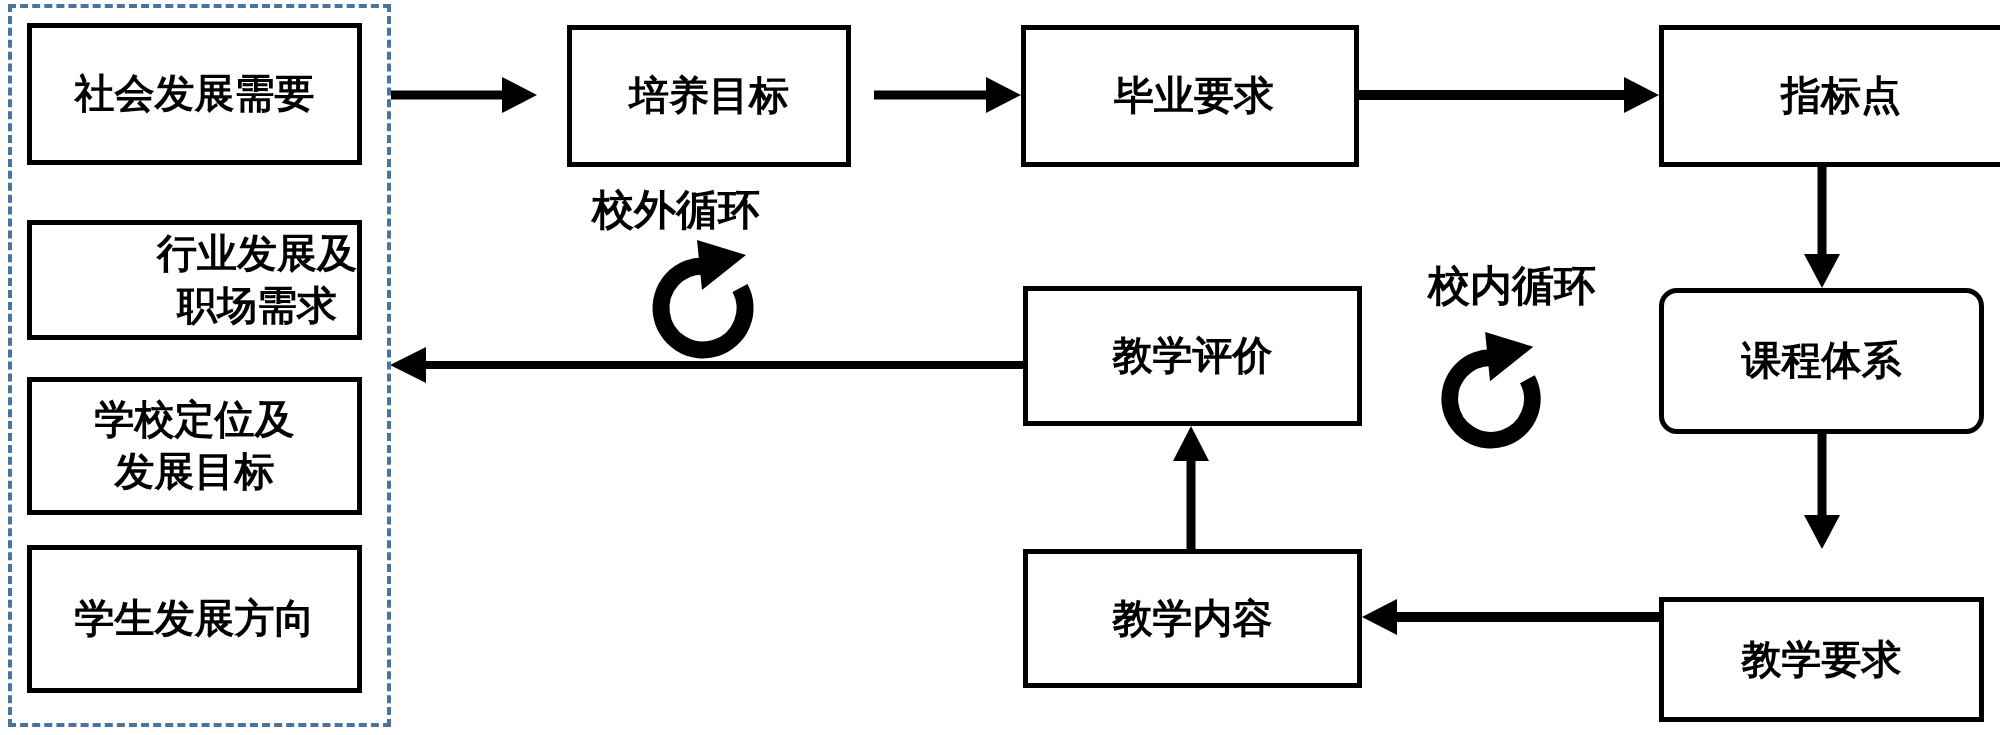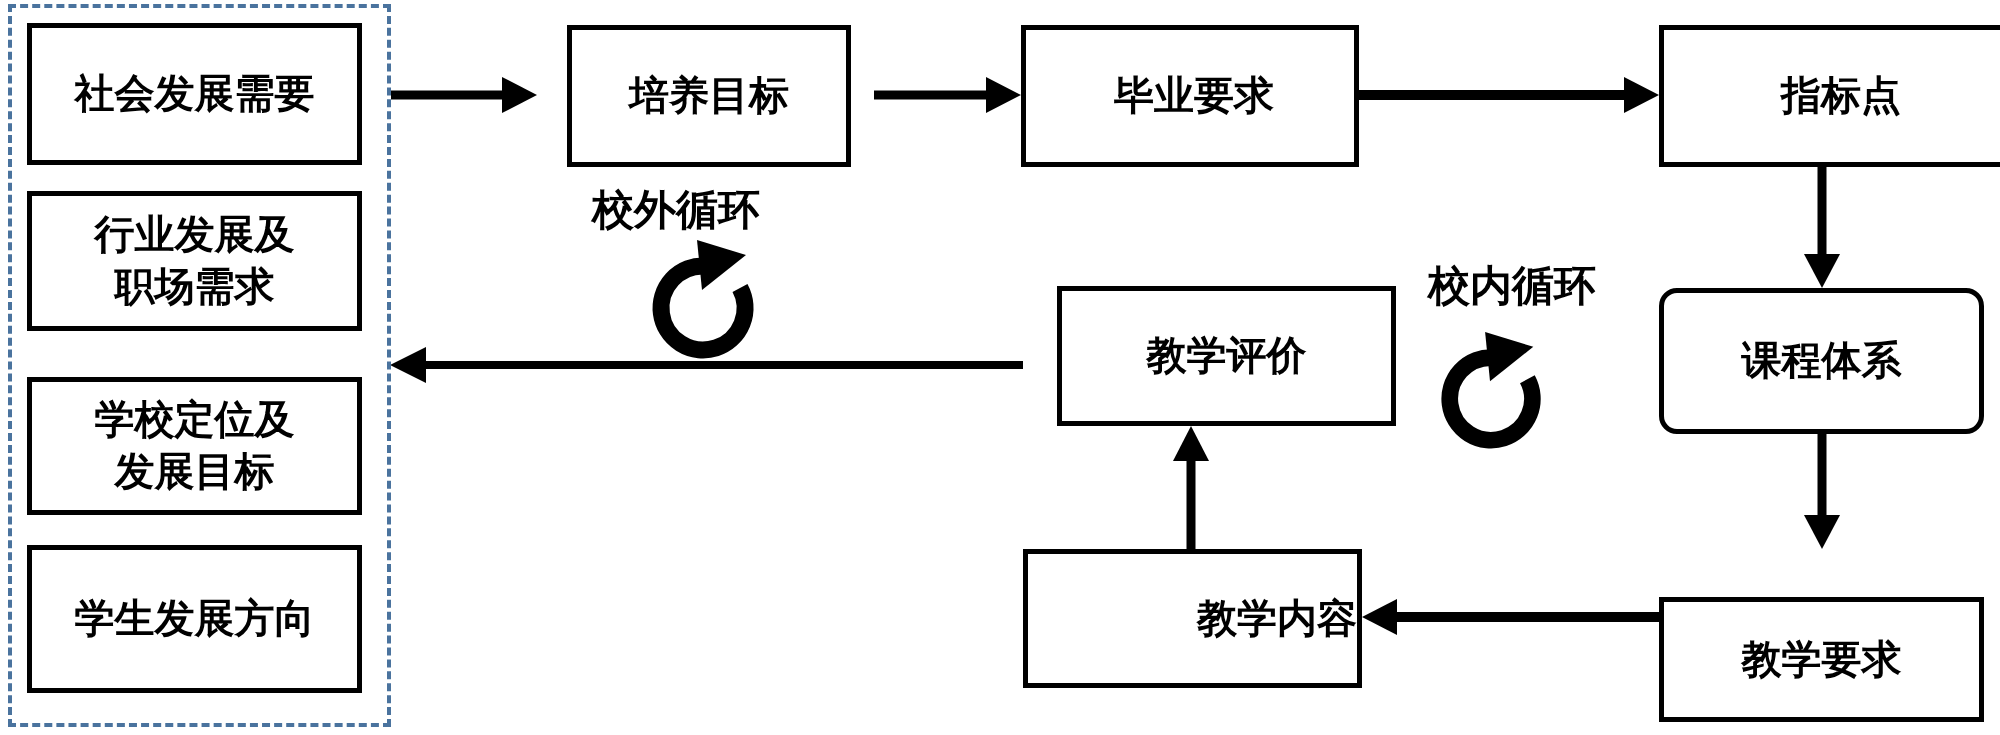--- a/index.html
+++ b/index.html
@@ -31,31 +31,31 @@
     align-items: center;
     justify-content: center;
     text-align: center;
     font-weight: bold;
     font-size: 40px;
     line-height: 1.3;
     white-space: pre-line;
   }
   .input-box { left: 27px; width: 335px; }
   .ib-0 { top: 23px;  height: 142px; text-align: right; }
-  .ib-1 { top: 191px; height: 140px; }
+  .ib-1 { top: 220px; height: 120px; justify-content: flex-end; }
   .ib-2 { top: 377px; height: 138px; }
   .ib-3 { top: 545px; height: 148px; }
 
   .n-training   { left: 567px;  top: 25px;  width: 284px; height: 142px; }
   .n-graduation { left: 1021px; top: 25px;  width: 338px; height: 142px; padding-left: 8px; }
   .n-indicator  { left: 1659px; top: 25px;  width: 364px; height: 142px; }
   .n-curriculum { left: 1659px; top: 288px; width: 325px; height: 146px; border-radius: 18px; }
   .n-teachreq   { left: 1659px; top: 549px; width: 325px; height: 125px; margin-top: 48px; }
-  .n-teachcont  { left: 1023px; top: 549px; width: 339px; height: 139px; justify-content: flex-end; }
-  .n-teacheval  { left: 1023px; top: 286px; width: 339px; height: 140px; margin-left: 34px; }
+  .n-teachcont  { left: 1023px; top: 549px; width: 339px; height: 139px; }
+  .n-teacheval  { left: 1023px; top: 286px; width: 339px; height: 140px; }
 
   .cycle-label {
     position: absolute;
     width: 280px;
     text-align: center;
     font-weight: bold;
     font-size: 42px;
   }
   .cl-external { left: 536px;  top: 182px; }
   .cl-internal { left: 1372px; top: 258px; }

